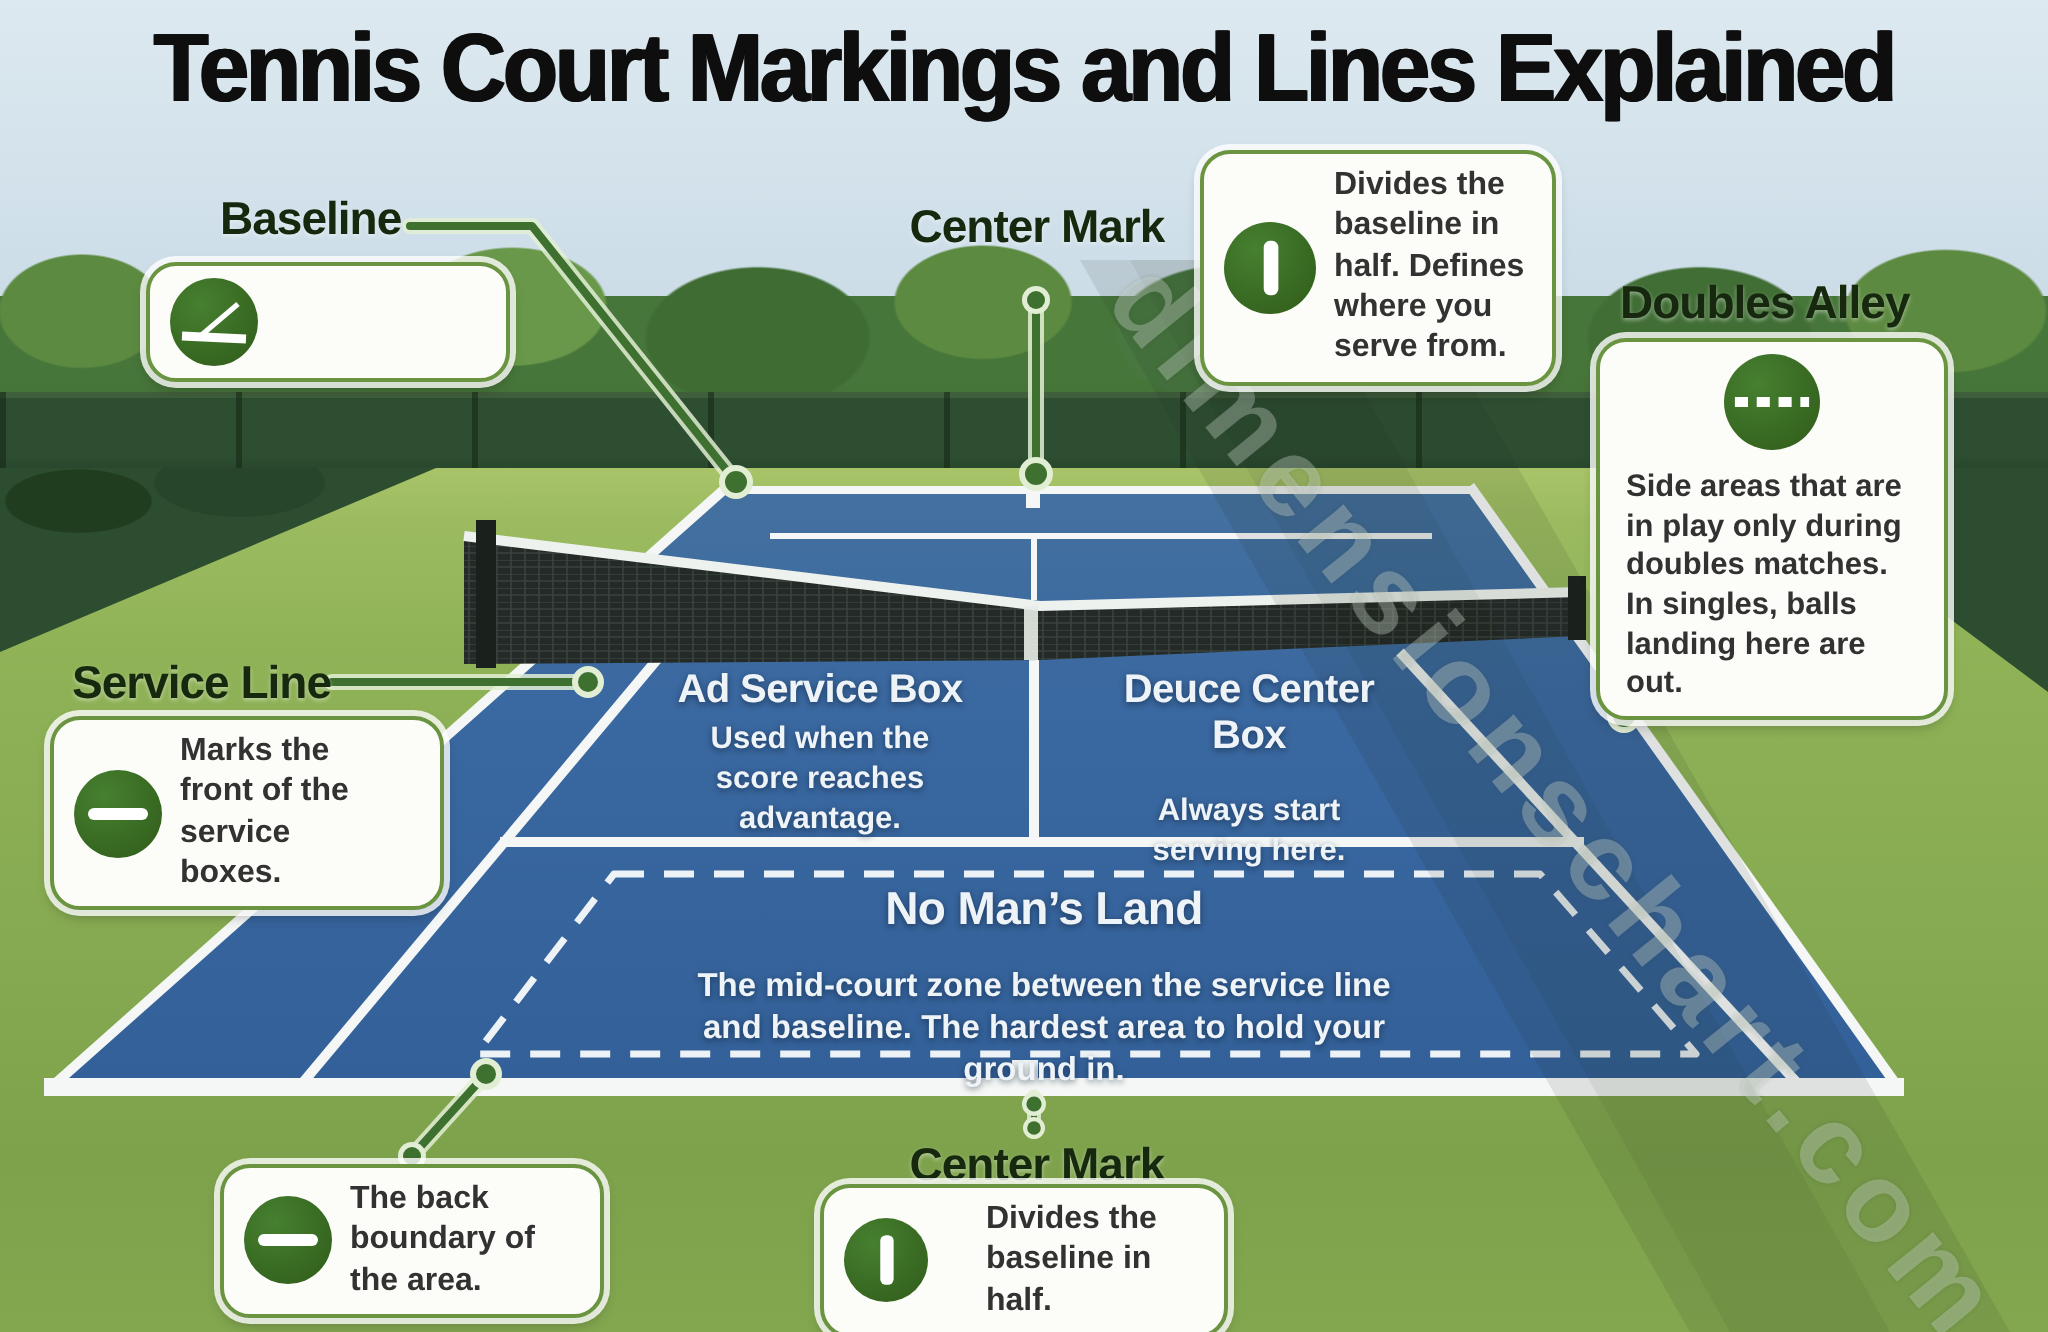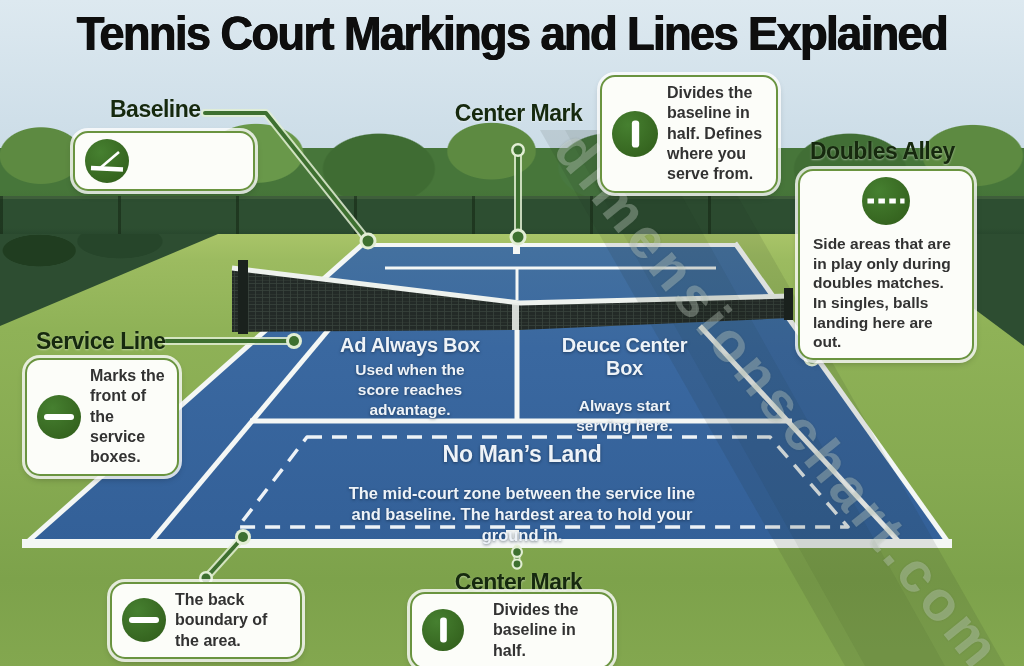--- a/index.html
+++ b/index.html
@@ -203,21 +203,21 @@
 
   <div class="callout" style="left:798px;top:169px;width:176px;flex-direction:column;">
     <span class="cicon" style="width:48px;height:48px;">
       <svg width="48" height="48" viewBox="0 0 44 44">
         <line x1="5" y1="22" x2="39" y2="22" stroke="#fff" stroke-width="4.5" stroke-dasharray="6 4"></line>
       </svg>
     </span>
     <span class="ctext" style="width:146px;font-size:15.5px;">Side areas that are in play only during doubles matches. In singles, balls landing here are out.</span>
   </div>
 
-  <div class="callout" style="left:25px;top:358px;width:154px;">
+  <div class="callout" style="left:25px;top:358px;width:197px;">
     <span class="cicon" style="width:44px;height:44px;">
       <svg width="44" height="44" viewBox="0 0 44 44">
         <rect x="7" y="19" width="30" height="6" rx="3" fill="#fff"></rect>
       </svg>
     </span>
     <span class="ctext" style="width:106px;">Marks the front of the service boxes.</span>
   </div>
 
   <div class="callout" style="left:110px;top:582px;width:192px;">
     <span class="cicon" style="width:44px;height:44px;">
@@ -231,21 +231,21 @@
   <div class="callout" style="left:410px;top:592px;width:204px;">
     <span class="cicon" style="width:42px;height:42px;">
       <svg width="42" height="42" viewBox="0 0 44 44">
         <rect x="19" y="9" width="7" height="26" rx="3" fill="#fff"></rect>
       </svg>
     </span>
     <span class="ctext" style="width:150px;margin-left:20px;">Divides the baseline in half.</span>
   </div>
 
   <div class="zone" style="left:330px;top:334px;width:160px;">
-    <div class="zt">Ad Always Box</div>
+    <div class="zt">Ad Service Box</div>
     <div class="zb" style="margin:3px auto 0;width:132px;">Used when the score reaches advantage.</div>
   </div>
   <div class="zone" style="left:542px;top:334px;width:165px;">
     <div class="zt">Deuce Center Box</div>
     <div class="zb" style="margin:16px auto 0;width:120px;">Always start serving here.</div>
   </div>
   <div class="zone nml" style="left:322px;top:441px;width:400px;">
     <div class="zt">No Man’s Land</div>
     <div class="zb" style="margin:15px auto 0;width:372px;">The mid-court zone between the service line and baseline. The hardest area to hold your ground in.</div>
   </div>

